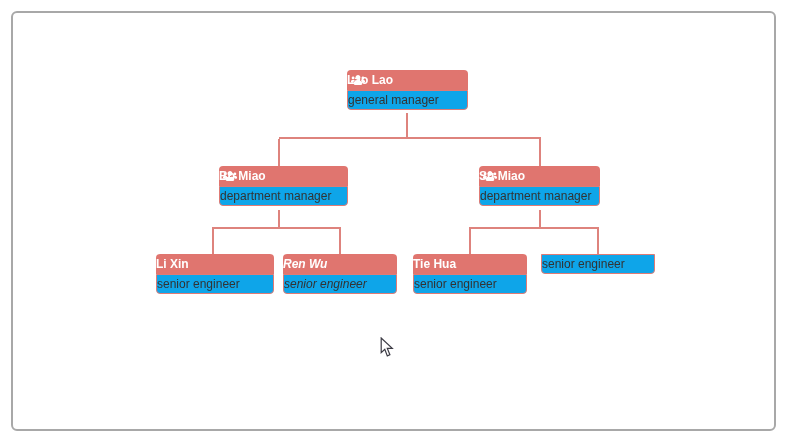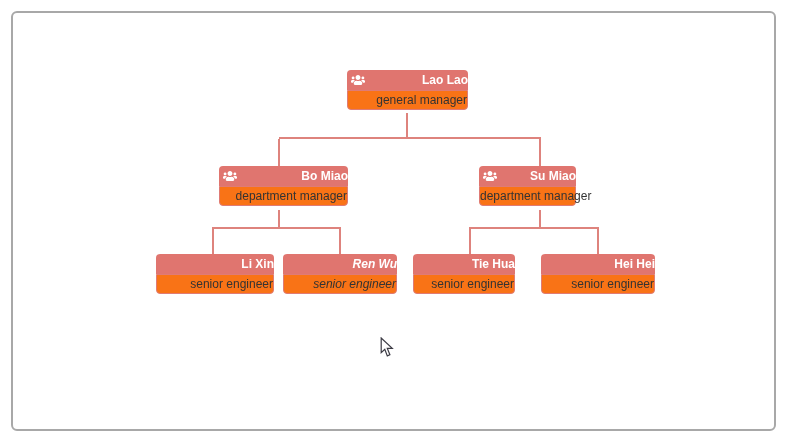--- a/index.html
+++ b/index.html
@@ -5,42 +5,42 @@
   html,body { margin:0; padding:0; }
   body {
     width:790px; height:445px; position:relative; overflow:hidden;
     background:#ffffff; font-family:"Liberation Sans", sans-serif;
   }
   .frame {
     position:absolute; left:11px; top:11px; width:765px; height:420px;
     box-sizing:border-box; border:2px solid #a8a8a8; border-radius:6px;
     background:#ffffff;
   }
-  .node { position:absolute; text-align:right; }
+  .node { position:absolute; text-align:left; }
   .node .title {
     position:relative; height:20px; line-height:20px;
     background:#e0756f; color:#ffffff; font-weight:bold; font-size:12px;
     border-radius:4px 4px 0 0; overflow:hidden; white-space:nowrap;
   }
   .node .content {
     height:20px; line-height:18px; box-sizing:border-box;
-    border:1px solid #df7b75; background:#f97316; color:#333333;
+    border:1px solid #df7b75; background:#0ea5e9; color:#333333;
     font-size:12px; border-radius:0 0 4px 4px; white-space:nowrap;
   }
   .users-icon { position:absolute; left:4px; top:4px; width:14px; height:12px; }
   .users-icon svg { display:block; width:14px; height:12px; }
   .line { position:absolute; background:#de837d; }
 
   
   .n-laolao { left:334px; top:57px;  width:121px; }
   .n-bomiao { left:206px; top:153px; width:129px; }
-  .n-sumiao { left:466px; top:153px; width:97px; }
+  .n-sumiao { left:466px; top:153px; width:121px; }
   .n-lixin  { left:143px; top:241px; width:118px; }
   .n-renwu  { left:270px; top:241px; width:114px;font-style:italic; }
-  .n-tiehua { left:400px; top:241px; width:102px; }
+  .n-tiehua { left:400px; top:241px; width:114px; }
   .n-heihei { left:528px; top:241px; width:114px; }
 
   .cursor { position:absolute; left:380px; top:337px; width:14px; height:21px; }
 </style>
 </head>
 <body>
 
 <div class="frame">
 
   <div class="line" style="left:393px; top:100px; width:2px; height:24px;"></div>
@@ -109,23 +109,20 @@
   </div>
 
   <div class="node n-tiehua">
     <div class="title">
       <span>Tie Hua</span>
     </div>
     <div class="content">senior engineer</div>
   </div>
 
   <div class="node n-heihei">
-    <div class="title">
-      <span>Hei Hei</span>
-    </div>
     <div class="content">senior engineer</div>
   </div>
 
 </div>
 
 <div class="cursor">
   <svg width="14" height="21" viewBox="0 0 14 21">
     <path d="M1.2 1 L1.2 15.6 L4.8 12.3 L7.3 18.9 L9.9 17.8 L7.3 11.4 L12.3 11.4 Z" fill="#ffffff" stroke="#3c3b44" stroke-width="1.2" stroke-linejoin="miter"></path>
   </svg>
 </div>

